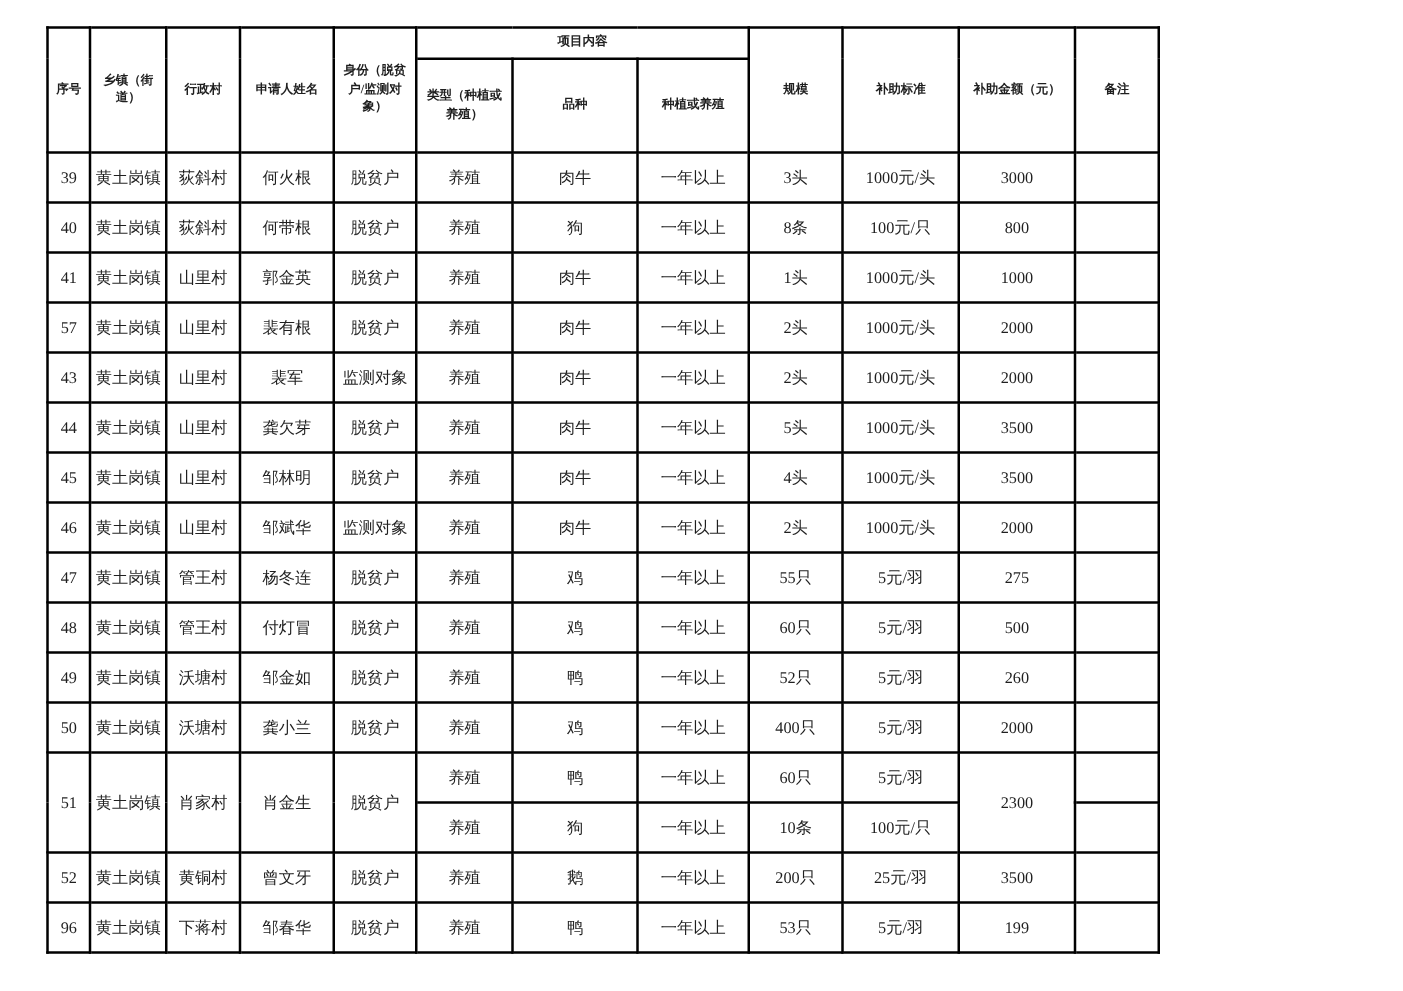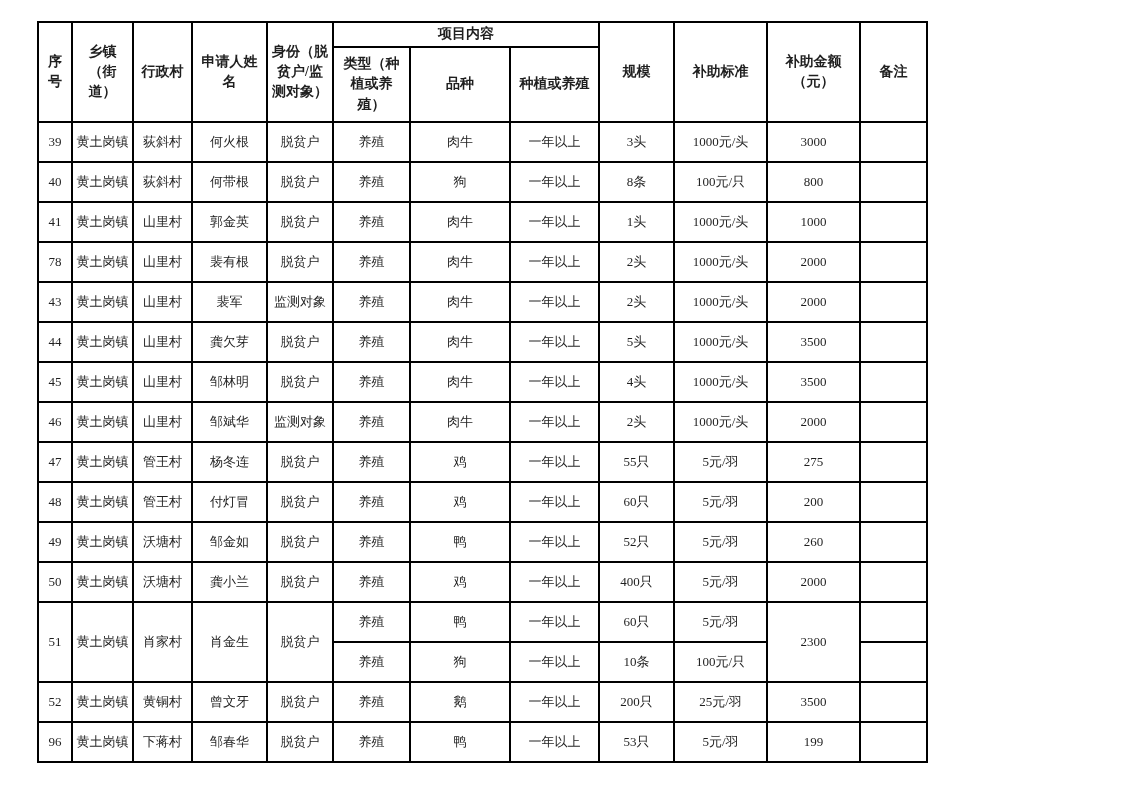--- a/index.html
+++ b/index.html
@@ -27,21 +27,21 @@
   table.subsidy-table td {
     border: 2px solid #000000;
     text-align: center;
     vertical-align: middle;
     color: #1f1f1f;
     padding: 1px 3px;
     overflow: hidden;
     word-break: break-all;
   }
   table.subsidy-table th {
-    font-size: 14px;
+    font-size: 10px;
     font-weight: bold;
     line-height: 1.45;
   }
   table.subsidy-table td {
     font-size: 13px;
     font-weight: normal;
     line-height: 1.3;
   }
   thead tr.h1 { height: 25px; }
   thead tr.h2 { height: 75px; }
@@ -122,21 +122,21 @@
           <td>脱贫户</td>
           <td>养殖</td>
           <td>肉牛</td>
           <td>一年以上</td>
           <td>1头</td>
           <td>1000元/头</td>
           <td>1000</td>
           <td></td>
         </tr>
         <tr>
-          <td>78</td>
+          <td>57</td>
           <td>黄土岗镇</td>
           <td>山里村</td>
           <td>裴有根</td>
           <td>脱贫户</td>
           <td>养殖</td>
           <td>肉牛</td>
           <td>一年以上</td>
           <td>2头</td>
           <td>1000元/头</td>
           <td>2000</td>
@@ -216,21 +216,21 @@
           <td>48</td>
           <td>黄土岗镇</td>
           <td>管王村</td>
           <td>付灯冒</td>
           <td>脱贫户</td>
           <td>养殖</td>
           <td>鸡</td>
           <td>一年以上</td>
           <td>60只</td>
           <td>5元/羽</td>
-          <td>200</td>
+          <td>500</td>
           <td></td>
         </tr>
         <tr>
           <td>49</td>
           <td>黄土岗镇</td>
           <td>沃塘村</td>
           <td>邹金如</td>
           <td>脱贫户</td>
           <td>养殖</td>
           <td>鸭</td>

